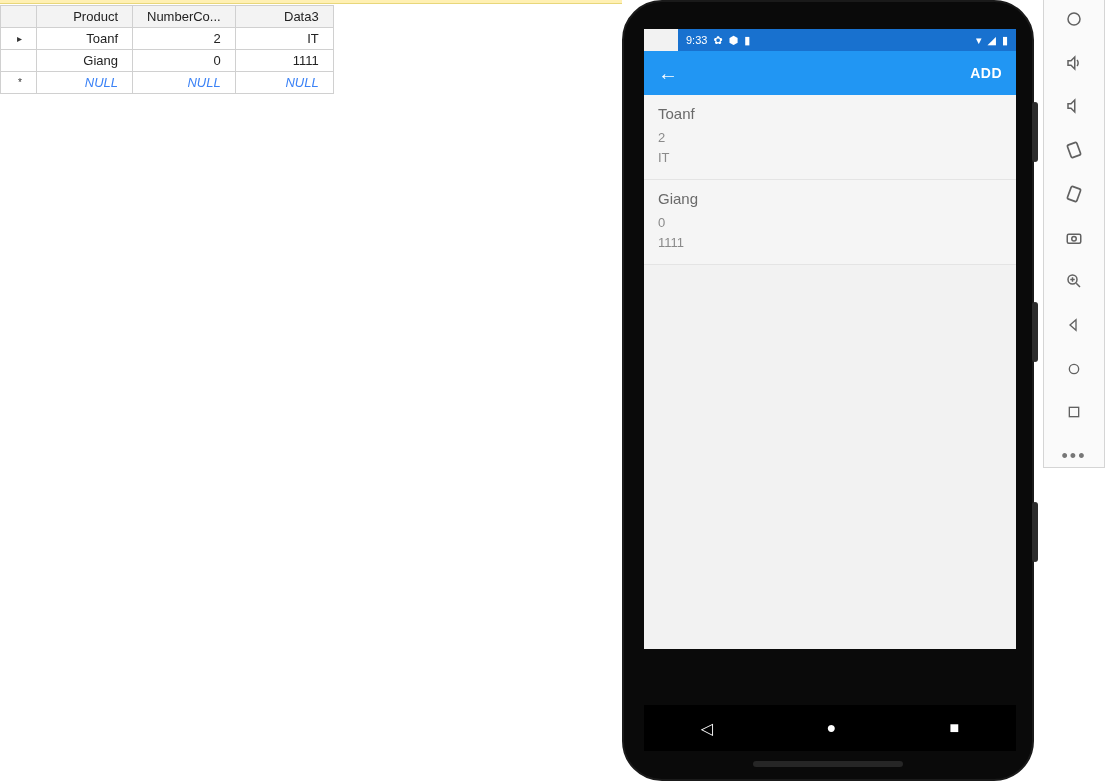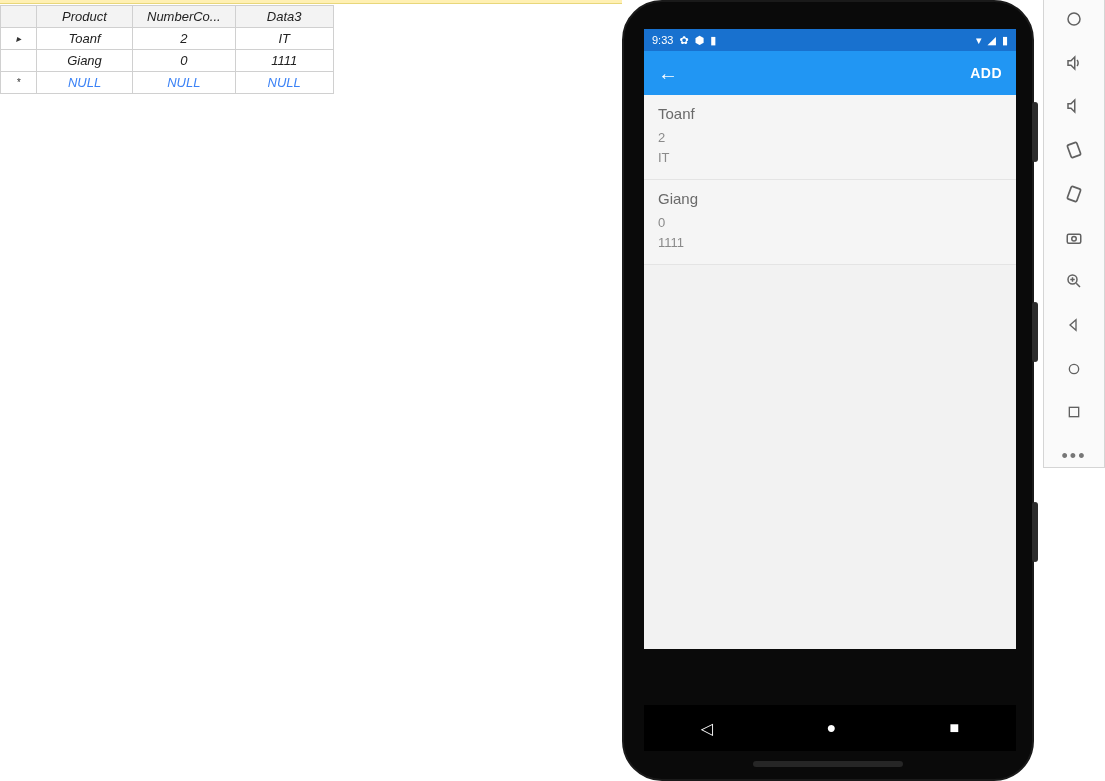--- a/index.html
+++ b/index.html
@@ -21,26 +21,25 @@
   .db-grid {
     position: absolute;
     top: 5px; left: 0;
     border-collapse: collapse;
     font-size: 13px;
     color: #222;
   }
   .db-grid th, .db-grid td {
     border: 1px solid #d0d0d0;
     padding: 3px 14px;
-    text-align: center;
+    text-align: right;
     height: 22px;
     background: #fff;
     white-space: nowrap;
     overflow: hidden;
-    font-style: italic;
   }
   .db-grid th {
     background: #f3f3f3;
     font-weight: normal;
   }
   .col-selector { width: 36px; text-align:center; }
   .col-product  { width: 96px; }
   .col-number   { width: 96px; }
   .col-data3    { width: 98px; }
   .null-cell { font-style: italic; color: #3b82f6; }
@@ -68,20 +67,21 @@
   }
   .status-bar {
     height: 22px;
     background: #1871cf;
     color: #fff;
     font-size: 11px;
     display: flex;
     align-items: center;
     padding: 0 8px;
     justify-content: space-between;
+    margin-left: 34px;
   }
   .status-left, .status-right { display:flex; align-items:center; gap:6px; }
   .app-bar {
     height: 44px;
     background: #2196f3;
     color: #fff;
     display: flex;
     align-items: center;
     justify-content: space-between;
     padding: 0 14px;

